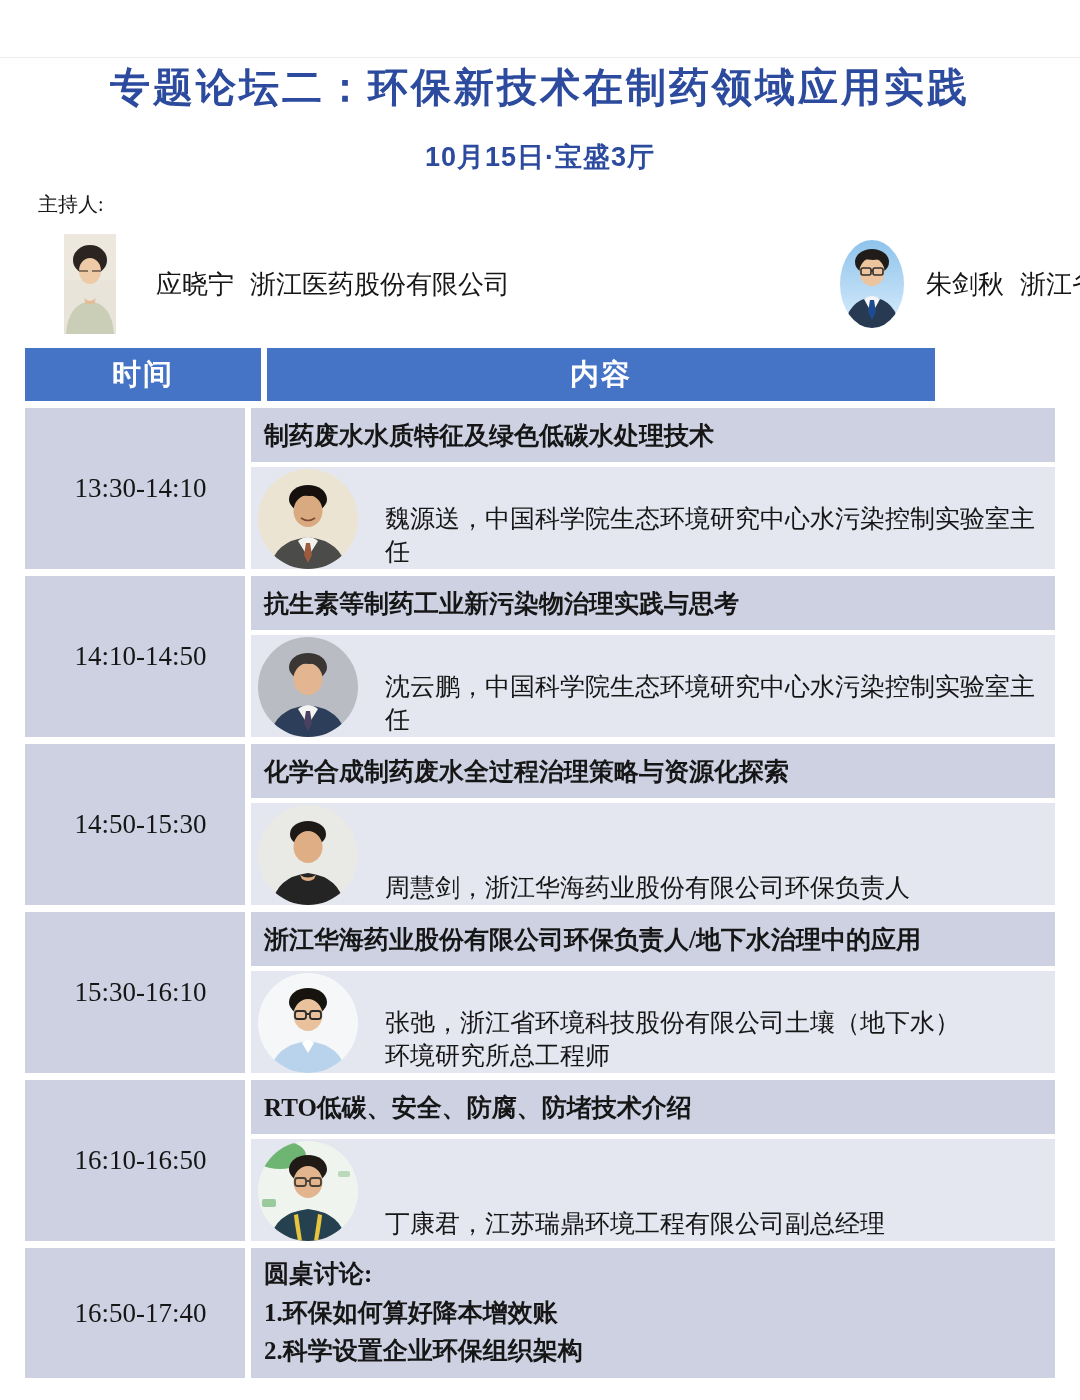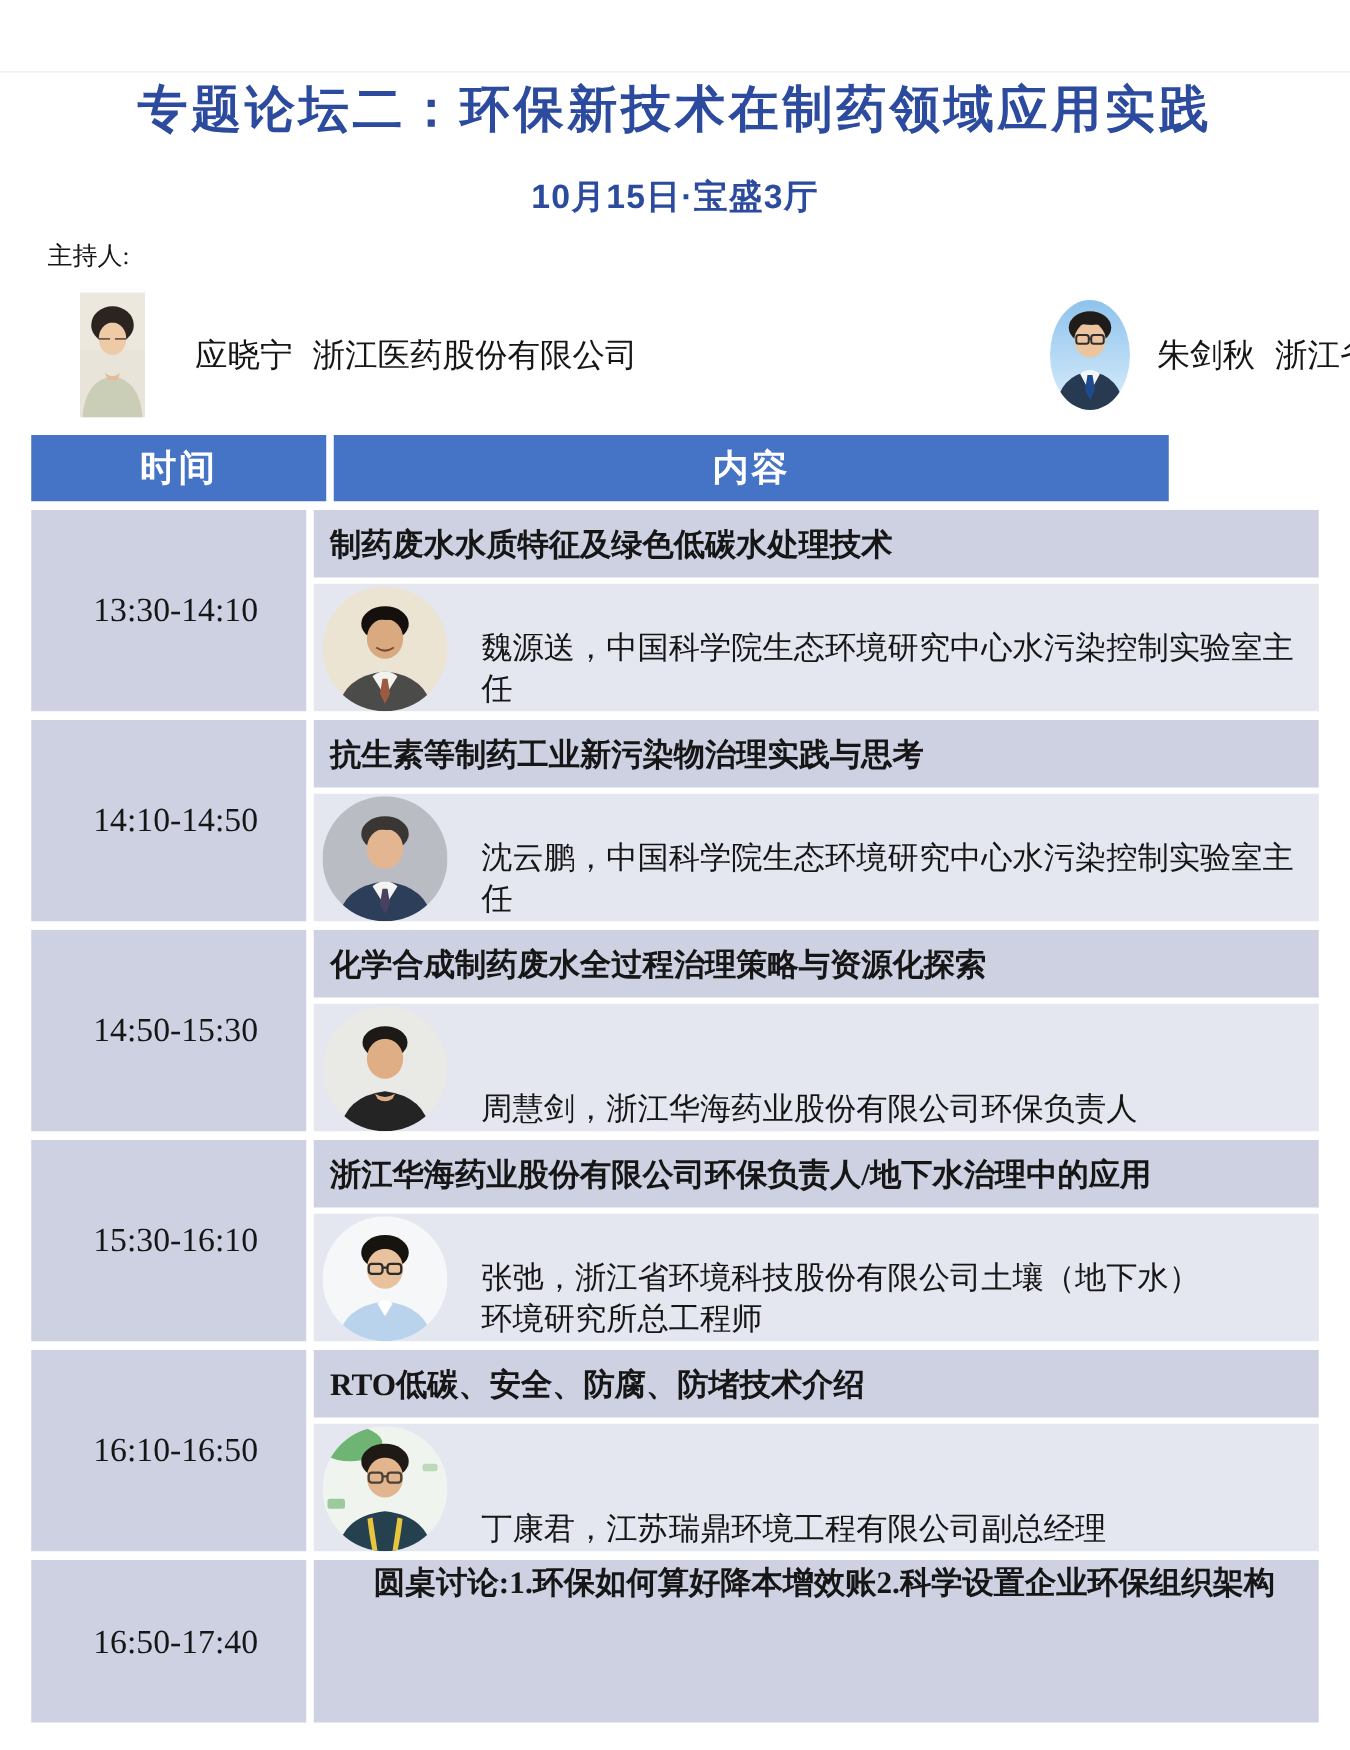--- a/index.html
+++ b/index.html
@@ -106,21 +106,21 @@
   .speaker-photo{width:100px;height:100px;flex:0 0 auto;}
   .speaker-text{
     margin-left:27px;
     font-size:25px;
     line-height:1.35;
     white-space:pre-line;
   }
   .roundtable-cell{
     width:804px;
     background:var(--row-dark);
-    display:flex;flex-direction:row;justify-content:center;
+    display:flex;flex-direction:column;justify-content:center;
     padding-left:13px;
     font-weight:700;
     font-size:25px;
     line-height:1.55;
   }
   .rt-height{height:130px;}
 </style>
 </head>
 <body>
 

